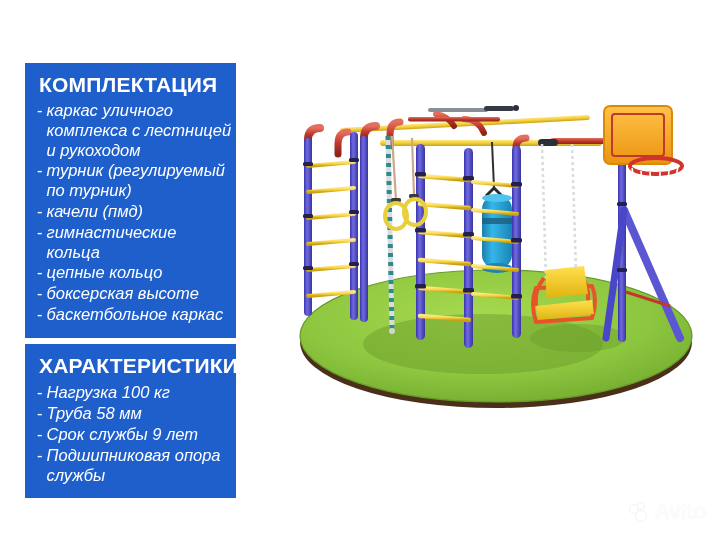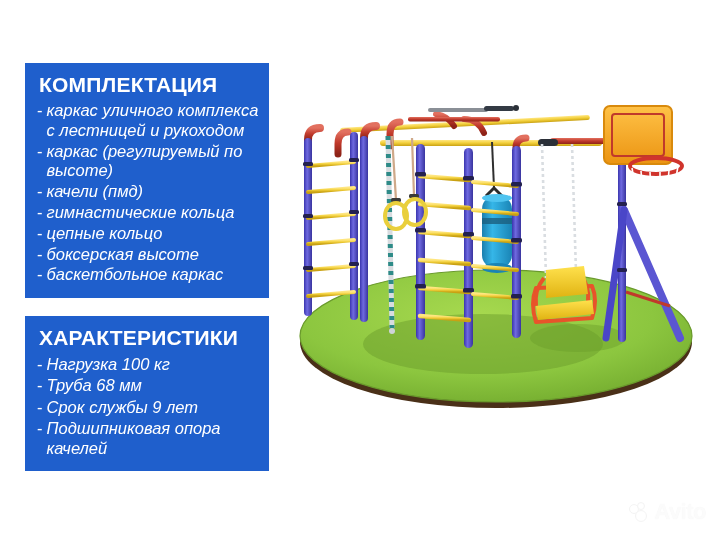--- a/index.html
+++ b/index.html
@@ -13,23 +13,23 @@
   #root{position:absolute;inset:0;}
 
   
   .info-panel{position:absolute;left:25px;top:63px;width:258px;}
 
   .info-box{
     background:#1f5fcc;
     color:#ffffff;
     padding:11px 4px 12px 12px;
     box-sizing:border-box;
-    width:244px;
-  }
-  .info-box.second{margin-top:18px;}
+    width:211px;
+  }
+  .info-box.second{margin-top:6px;}
 
   .box-title{
     font-weight:bold;
     font-size:21px;
     letter-spacing:.2px;
     line-height:1.05;
     margin:0 0 5px 2px;
     white-space:nowrap;
   }
   .box-list{list-style:none;margin:0;padding:0;}
@@ -79,21 +79,21 @@
 
     <div class="info-box">
       <div class="box-title">КОМПЛЕКТАЦИЯ</div>
       <ul class="box-list">
         <li>
           <span class="dash">-</span>
           <span class="li-text">каркас уличного комплекса с лестницей и рукоходом</span>
         </li>
         <li>
           <span class="dash">-</span>
-          <span class="li-text">каркас (регулируемый по высоте)</span>
+          <span class="li-text">турник (регулируемый по турник)</span>
         </li>
         <li>
           <span class="dash">-</span>
           <span class="li-text">качели (пмд)</span>
         </li>
         <li>
           <span class="dash">-</span>
           <span class="li-text">гимнастические кольца</span>
         </li>
         <li>
@@ -113,29 +113,29 @@
 
     <div class="info-box second">
       <div class="box-title">ХАРАКТЕРИСТИКИ</div>
       <ul class="box-list">
         <li>
           <span class="dash">-</span>
           <span class="li-text">Нагрузка 100 кг</span>
         </li>
         <li>
           <span class="dash">-</span>
-          <span class="li-text">Труба 68 мм</span>
+          <span class="li-text">Труба 58 мм</span>
         </li>
         <li>
           <span class="dash">-</span>
           <span class="li-text">Срок службы 9 лет</span>
         </li>
         <li>
           <span class="dash">-</span>
-          <span class="li-text">Подшипниковая опора качелей</span>
+          <span class="li-text">Подшипниковая опора службы</span>
         </li>
       </ul>
     </div>
 
   </div>
 
   <div class="product-image">
     <svg viewBox="0 0 420 330" xmlns="http://www.w3.org/2000/svg">
       <defs>
         <linearGradient id="gpost" x1="0" y1="0" x2="1" y2="0">

